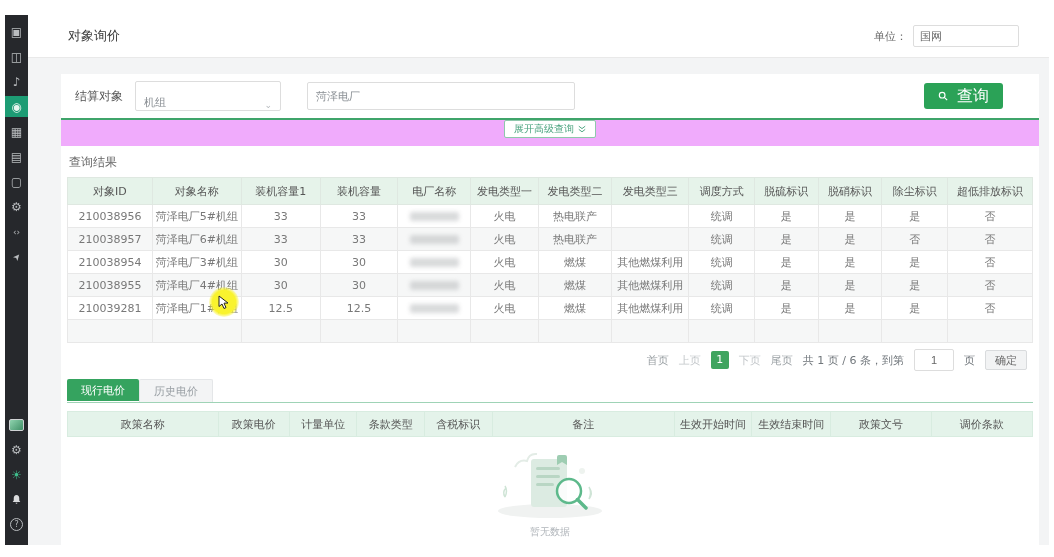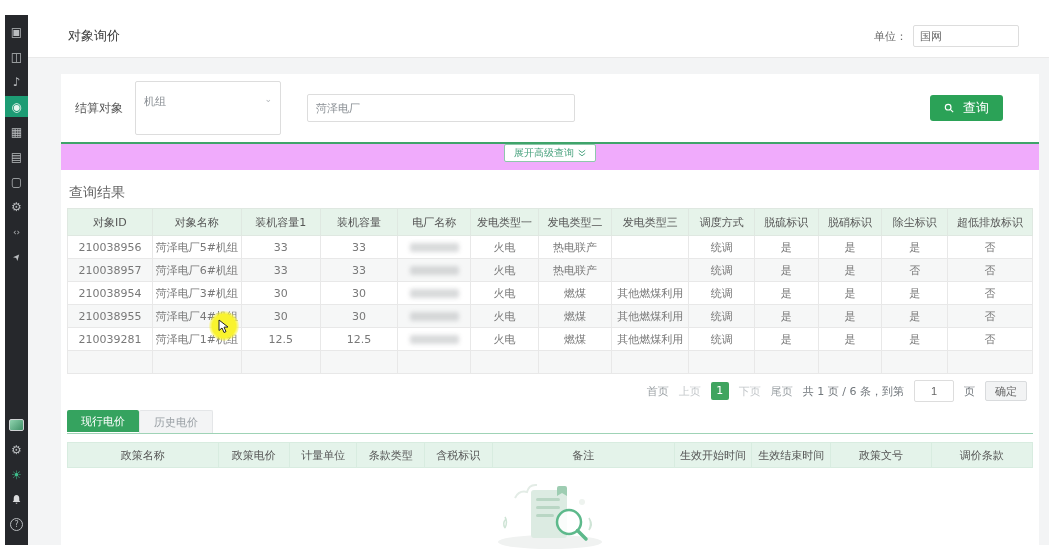--- a/index.html
+++ b/index.html
@@ -17,32 +17,32 @@
   
   .main{flex:1;display:flex;flex-direction:column;min-width:0;}
   .topbar{height:42px;background:#fff;border-bottom:1px solid #e9e9e9;display:flex;align-items:center;flex:none;}
   .page-title{margin-left:40px;font-size:13px;color:#3a3a3a;}
   .topbar-right{margin-left:auto;margin-right:30px;display:flex;align-items:center;font-size:11px;color:#666;}
   .unit-input{width:92px;height:20px;border:1px solid #ddd;border-radius:2px;margin-left:6px;font-size:11px;color:#666;padding:0 6px;background:#fff;}
   .content{flex:1;display:flex;flex-direction:column;padding:16px 10px 0 33px;min-height:0;}
   
   .search-card{background:#fff;border-bottom:2px solid #3fa46a;padding:7px 14px;display:flex;align-items:center;flex:none;}
   .search-label{font-size:12px;color:#555;margin-right:12px;}
-  .select-box{width:128px;height:28px;border:1px solid #ddd;border-radius:2px;background:#fff;display:flex;align-items:flex-start;font-size:11px;color:#8a8f94;padding:12px 8px;cursor:pointer;}
+  .select-box{width:128px;height:28px;border:1px solid #ddd;border-radius:2px;background:#fff;display:flex;align-items:flex-end;font-size:11px;color:#8a8f94;padding:0 8px;cursor:pointer;}
   .select-box .caret{margin-left:auto;color:#b5b9bd;font-size:9px;}
   .kw-input{width:250px;height:26px;border:1px solid #ddd;border-radius:2px;margin-left:26px;font-size:11px;color:#8a8f94;padding:0 8px;background:#fff;}
-  .query-btn{margin-left:auto;margin-right:22px;background:#2ba257;color:#fff;border:none;border-radius:3px;height:26px;padding:0 14px;font-size:13px;display:flex;align-items:center;gap:9px;cursor:pointer;}
+  .query-btn{margin-left:auto;margin-right:22px;background:#2ba257;color:#fff;border:none;border-radius:3px;height:26px;padding:0 14px;font-size:16px;display:flex;align-items:center;gap:9px;cursor:pointer;}
   .query-btn svg{width:10px;height:10px;}
   
   .adv-band{height:26px;background:#f0abfc;display:flex;justify-content:center;flex:none;}
   .adv-btn{margin-top:0;height:18px;background:#fff;border:1px solid #8ec7ab;border-radius:2px;color:#4aa37f;font-size:10px;display:flex;align-items:center;gap:4px;padding:0 9px;cursor:pointer;}
   .adv-btn svg{width:8px;height:8px;}
   
   .section{flex:1;background:#fff;padding:6px 6px 0 6px;display:flex;flex-direction:column;min-height:0;position:relative;}
-  .section-title{font-size:14px;color:#666;margin:8px 0 6px 2px;}
+  .section-title{font-size:12px;color:#666;margin:2px 0 6px 2px;}
   table{border-collapse:collapse;width:100%;table-layout:fixed;}
   .t1{border:1px solid #e0e0e0;}
   .t1 th{background:#e6f3ea;color:#555;font-weight:normal;font-size:11px;height:26px;border:1px solid #dfe8e1;padding:0 2px;}
   .t1 td{font-size:11px;color:#787878;text-align:center;height:22px;border:1px solid #e8e8e8;padding:0 2px;overflow:hidden;white-space:nowrap;}
   .t1 tr:nth-child(even) td{background:#f6f7f7;}
   .blur-bar{display:inline-block;width:72%;height:9px;border-radius:2px;background:#b9bcbe;filter:blur(2px);opacity:.55;vertical-align:middle;}
   
   .pager{display:flex;align-items:center;justify-content:flex-end;gap:10px;font-size:11px;color:#9aa0a4;margin:6px 6px 0 0;flex:none;}
   .pg-link{cursor:pointer;}
   .pg-link.muted{color:#c3c7ca;}

